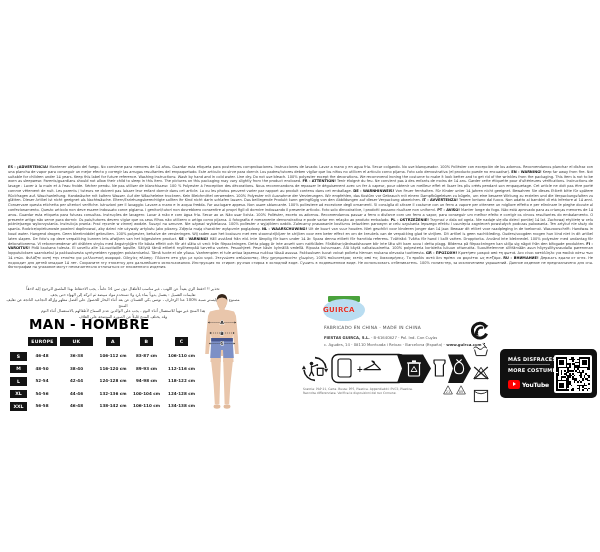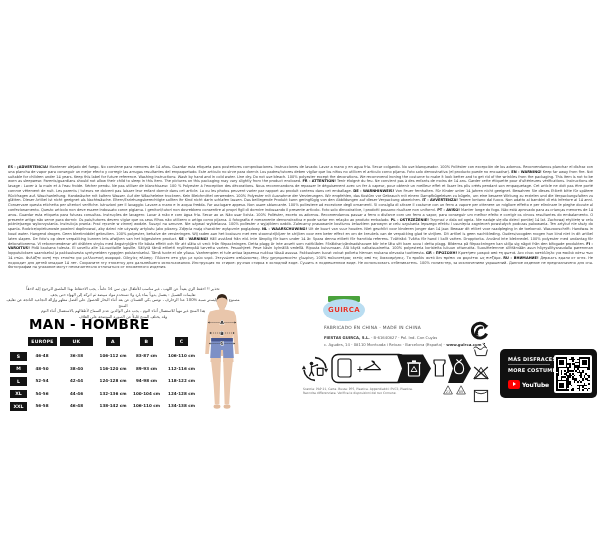--- a/index.html
+++ b/index.html
@@ -28,21 +28,21 @@
   .size-box{width:17px;height:8.5px;font-size:4.6px;}
   .cell{position:absolute;width:40px;text-align:center;font-size:4.1px;font-weight:600;
         color:#1c1c1c;line-height:8.5px;white-space:nowrap;}
 
   
   #figure{position:absolute;left:198px;top:292px;width:48px;height:124px;}
 
   
   #logo{position:absolute;left:323px;top:296px;width:42px;height:26px;}
   #logo .oval{position:absolute;left:0;top:3px;width:42px;height:22px;border-radius:50%;
-        background:#b9ddf1;display:flex;align-items:center;justify-content:center;}
+        background:#b9ddf1;display:flex;align-items:center;}
   #logo .brand{font-size:7px;font-weight:800;color:#e0322a;letter-spacing:.3px;
         text-shadow:0 0 1px #fff;}
   #logo .ribbon{position:absolute;left:5px;top:0;width:32px;height:6px;background:#4aa23c;
         border-radius:1px;}
   #made-in{position:absolute;left:324px;top:325px;font-size:4.4px;letter-spacing:.3px;color:#4a4a4a;}
   #company{position:absolute;left:324px;top:335px;font-size:3.8px;color:#5a5a5a;white-space:nowrap;}
   #company b{color:#333;}
   #address{position:absolute;left:324px;top:342px;font-size:3.8px;color:#5a5a5a;white-space:nowrap;}
   #address b{color:#333;}
 

